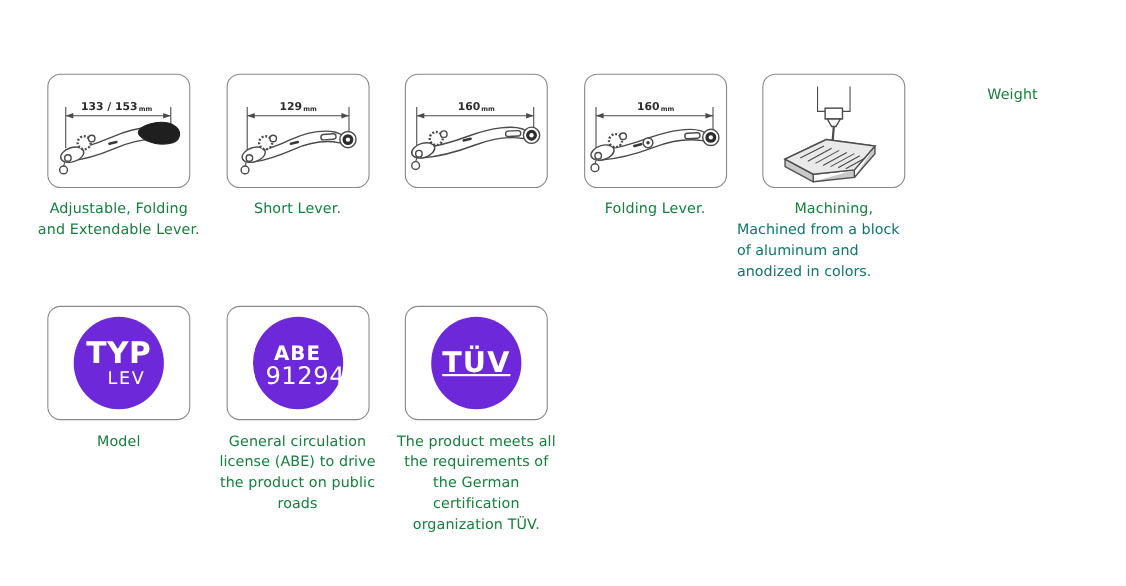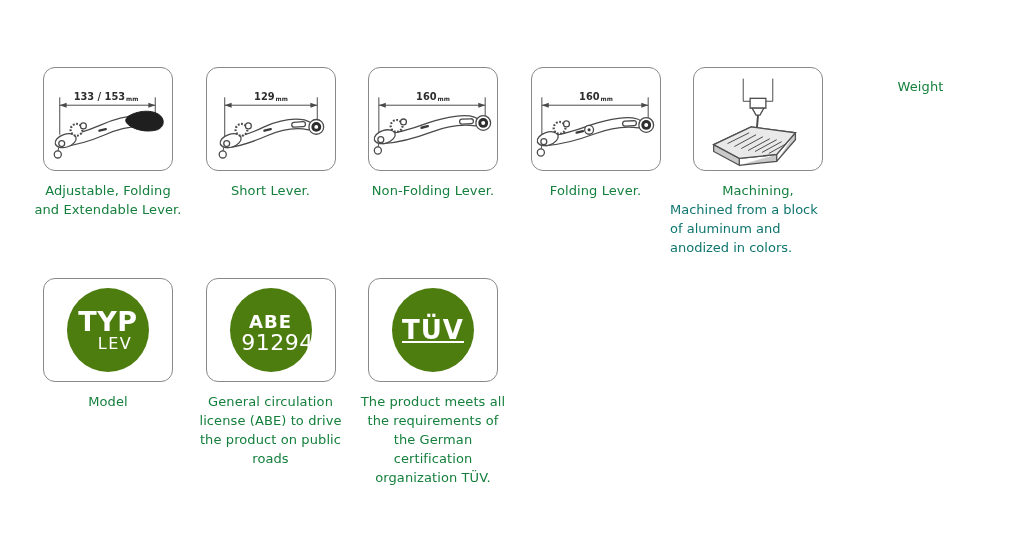--- a/index.html
+++ b/index.html
@@ -21,21 +21,21 @@
     margin-top:10px;width:176px;text-align:center;
     font-size:13px;font-weight:400;color:#15803d;line-height:19px;
     white-space:pre-line;letter-spacing:0.1px;
   }
   .subtitle{
     width:176px;text-align:left;
     font-size:13px;font-weight:400;color:#0f766e;line-height:19px;
     white-space:pre-line;
   }
   .badge-circle{
-    width:82px;height:84px;border-radius:50%;background:#4d7c0f;
+    width:82px;height:84px;border-radius:50%;background:#6d28d9;
     display:flex;flex-direction:column;align-items:center;justify-content:center;
     color:#ffffff;
   }
   .badge-line1{font-size:27px;font-weight:800;line-height:27px;letter-spacing:0.5px;}
   .badge-line2{font-size:16px;font-weight:400;line-height:17px;letter-spacing:1.5px;margin-left:14px;}
   .badge-abe .badge-line1{font-size:18px;line-height:25px;letter-spacing:1px;}
   .badge-abe .badge-line2{font-size:22px;letter-spacing:0.5px;}
   .badge-tuv .badge-line1{font-size:26px;letter-spacing:1px;text-decoration:underline;}
   svg{display:block;}
   .dim-text{font-size:10px;font-weight:700;fill:#2d2d2d;}
@@ -127,21 +127,20 @@
           <ellipse class="art" cx="16" cy="70" rx="11" ry="6.5" transform="rotate(-18 16 70)"></ellipse>
           <circle class="art" cx="12" cy="73" r="3"></circle>
           <circle cx="28" cy="59" r="6" fill="#ffffff" stroke="#4a4a4a" stroke-width="2.2" stroke-dasharray="1.8,1.6"></circle>
           <circle class="art" cx="35" cy="55" r="3"></circle>
           <line class="ln" x1="10" y1="77" x2="9" y2="81"></line>
           <circle class="art" cx="9" cy="84" r="3.6"></circle>
           <rect x="52" y="59" width="9" height="2.4" rx="1.2" transform="rotate(-14 56 60)" fill="#3a3a3a"></rect>
         </g>
       </svg>
     </div>
-    <div class="caption">Non-Folding Lever.</div>
   </div>
 
   <div class="cell">
     <div class="frame">
       <svg width="130" height="104" viewBox="0 0 130 104">
         <g>
           <line class="ln" x1="10" y1="30" x2="10" y2="68"></line>
           <line class="ln" x1="118" y1="30" x2="118" y2="52"></line>
           <line class="ln" x1="10" y1="38" x2="118" y2="38"></line>
           <polygon points="10,38 17,35.5 17,40.5" fill="#4a4a4a"></polygon>

